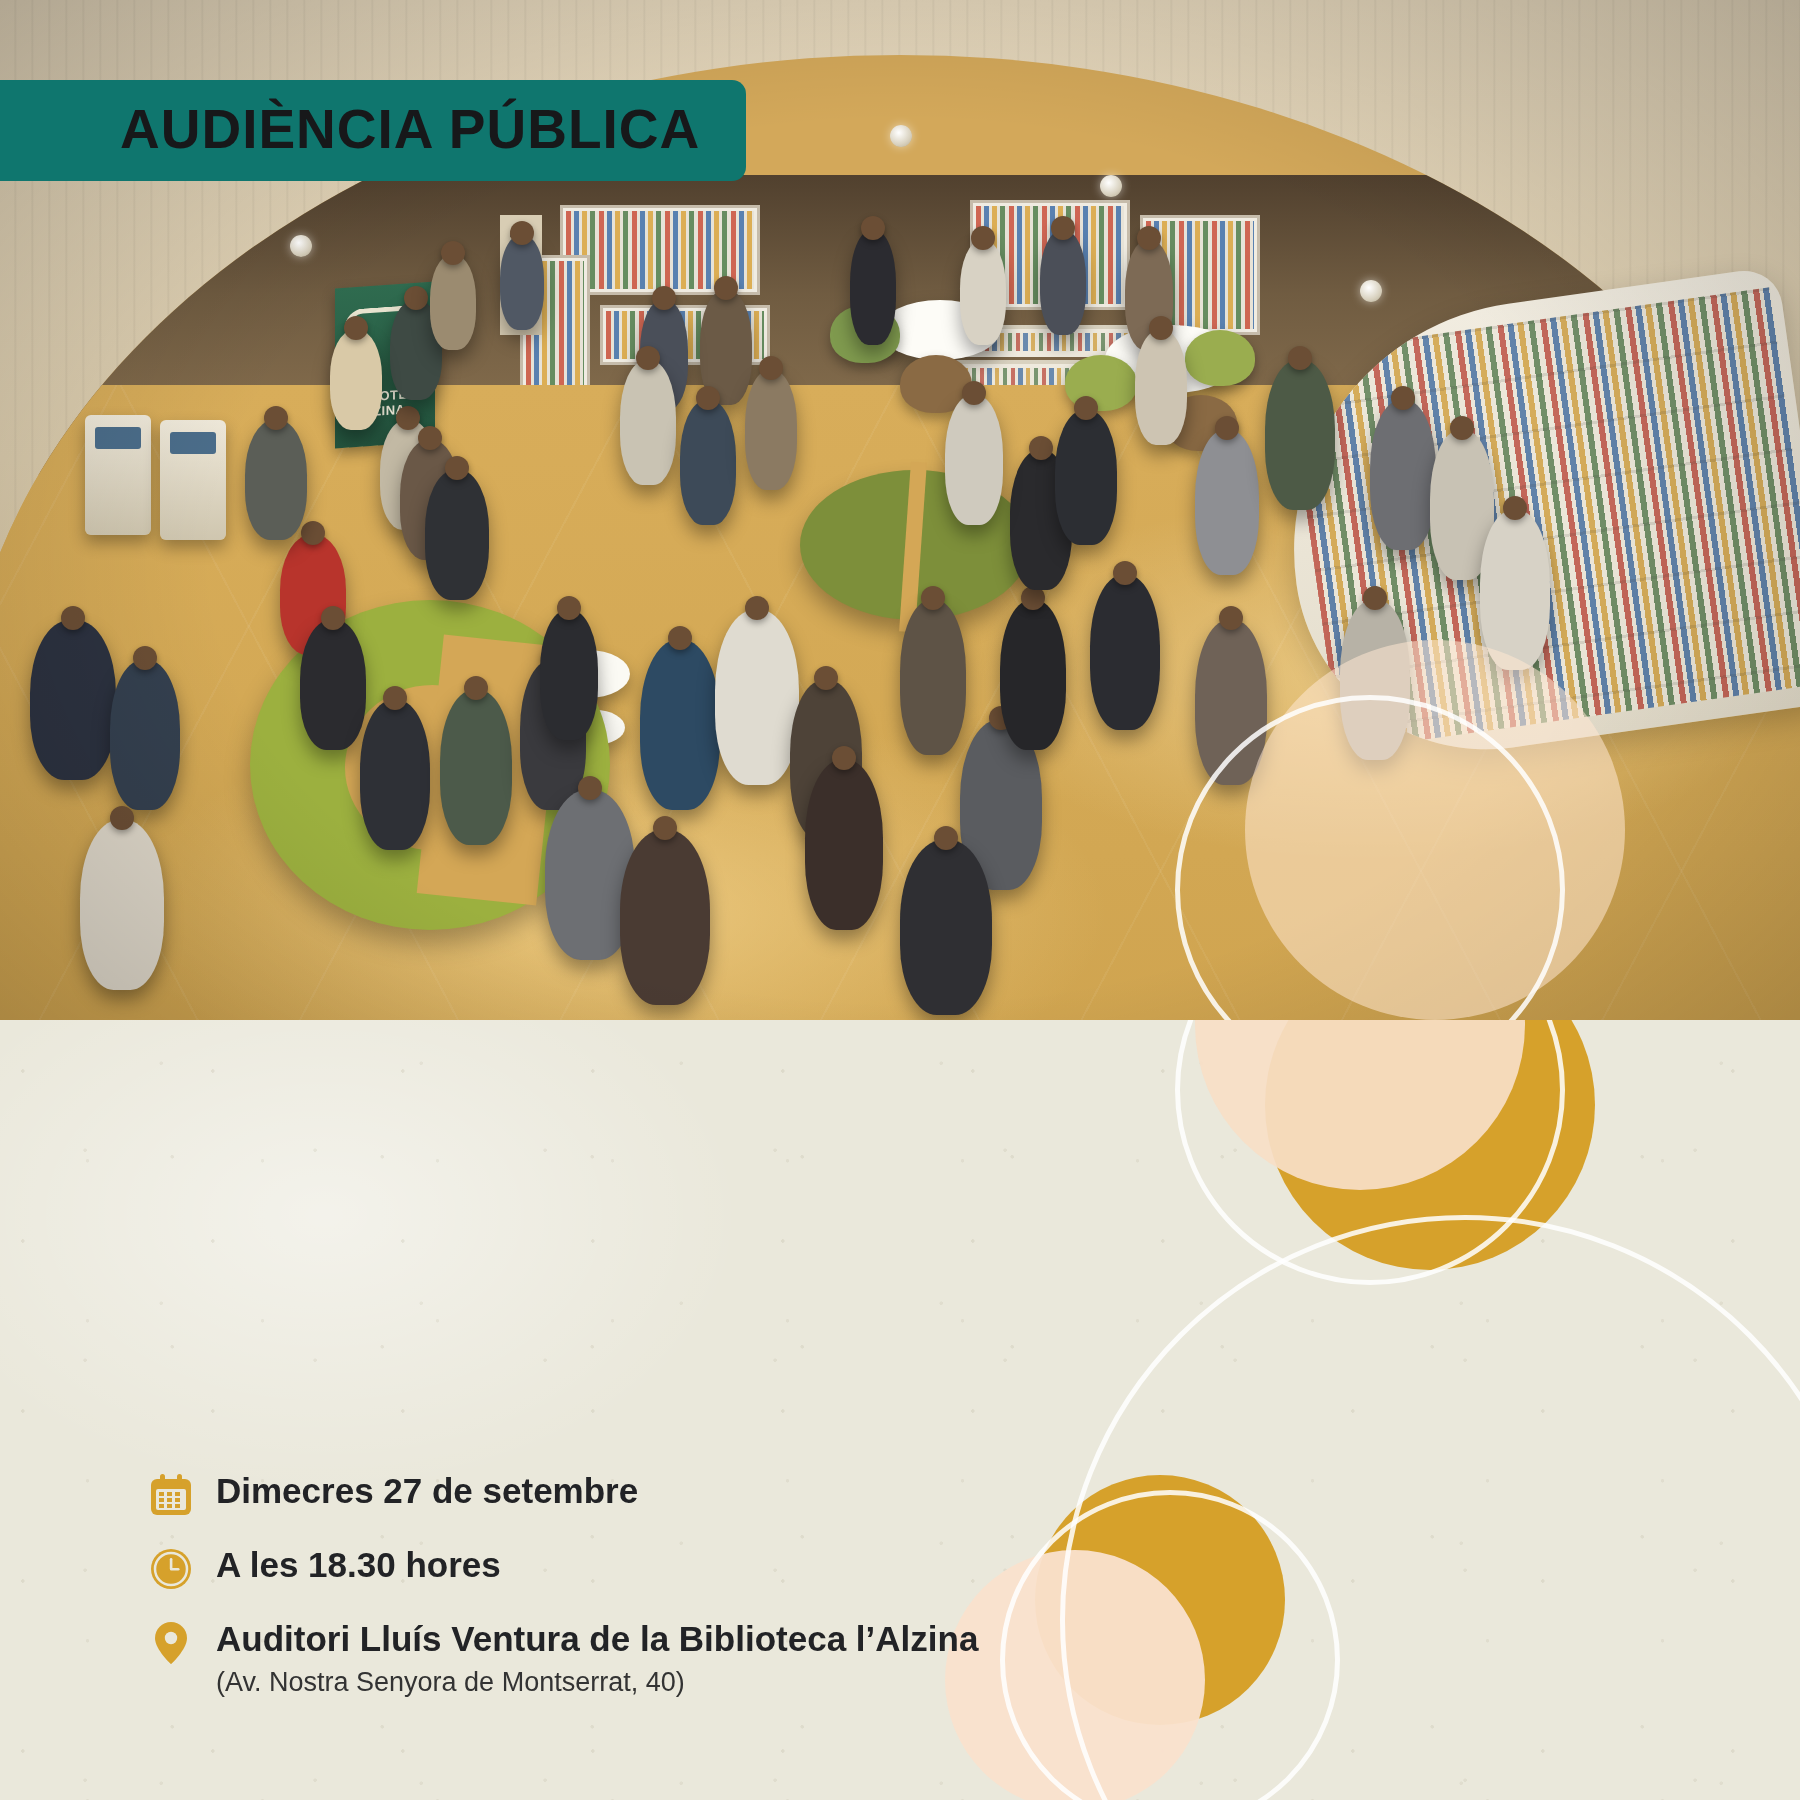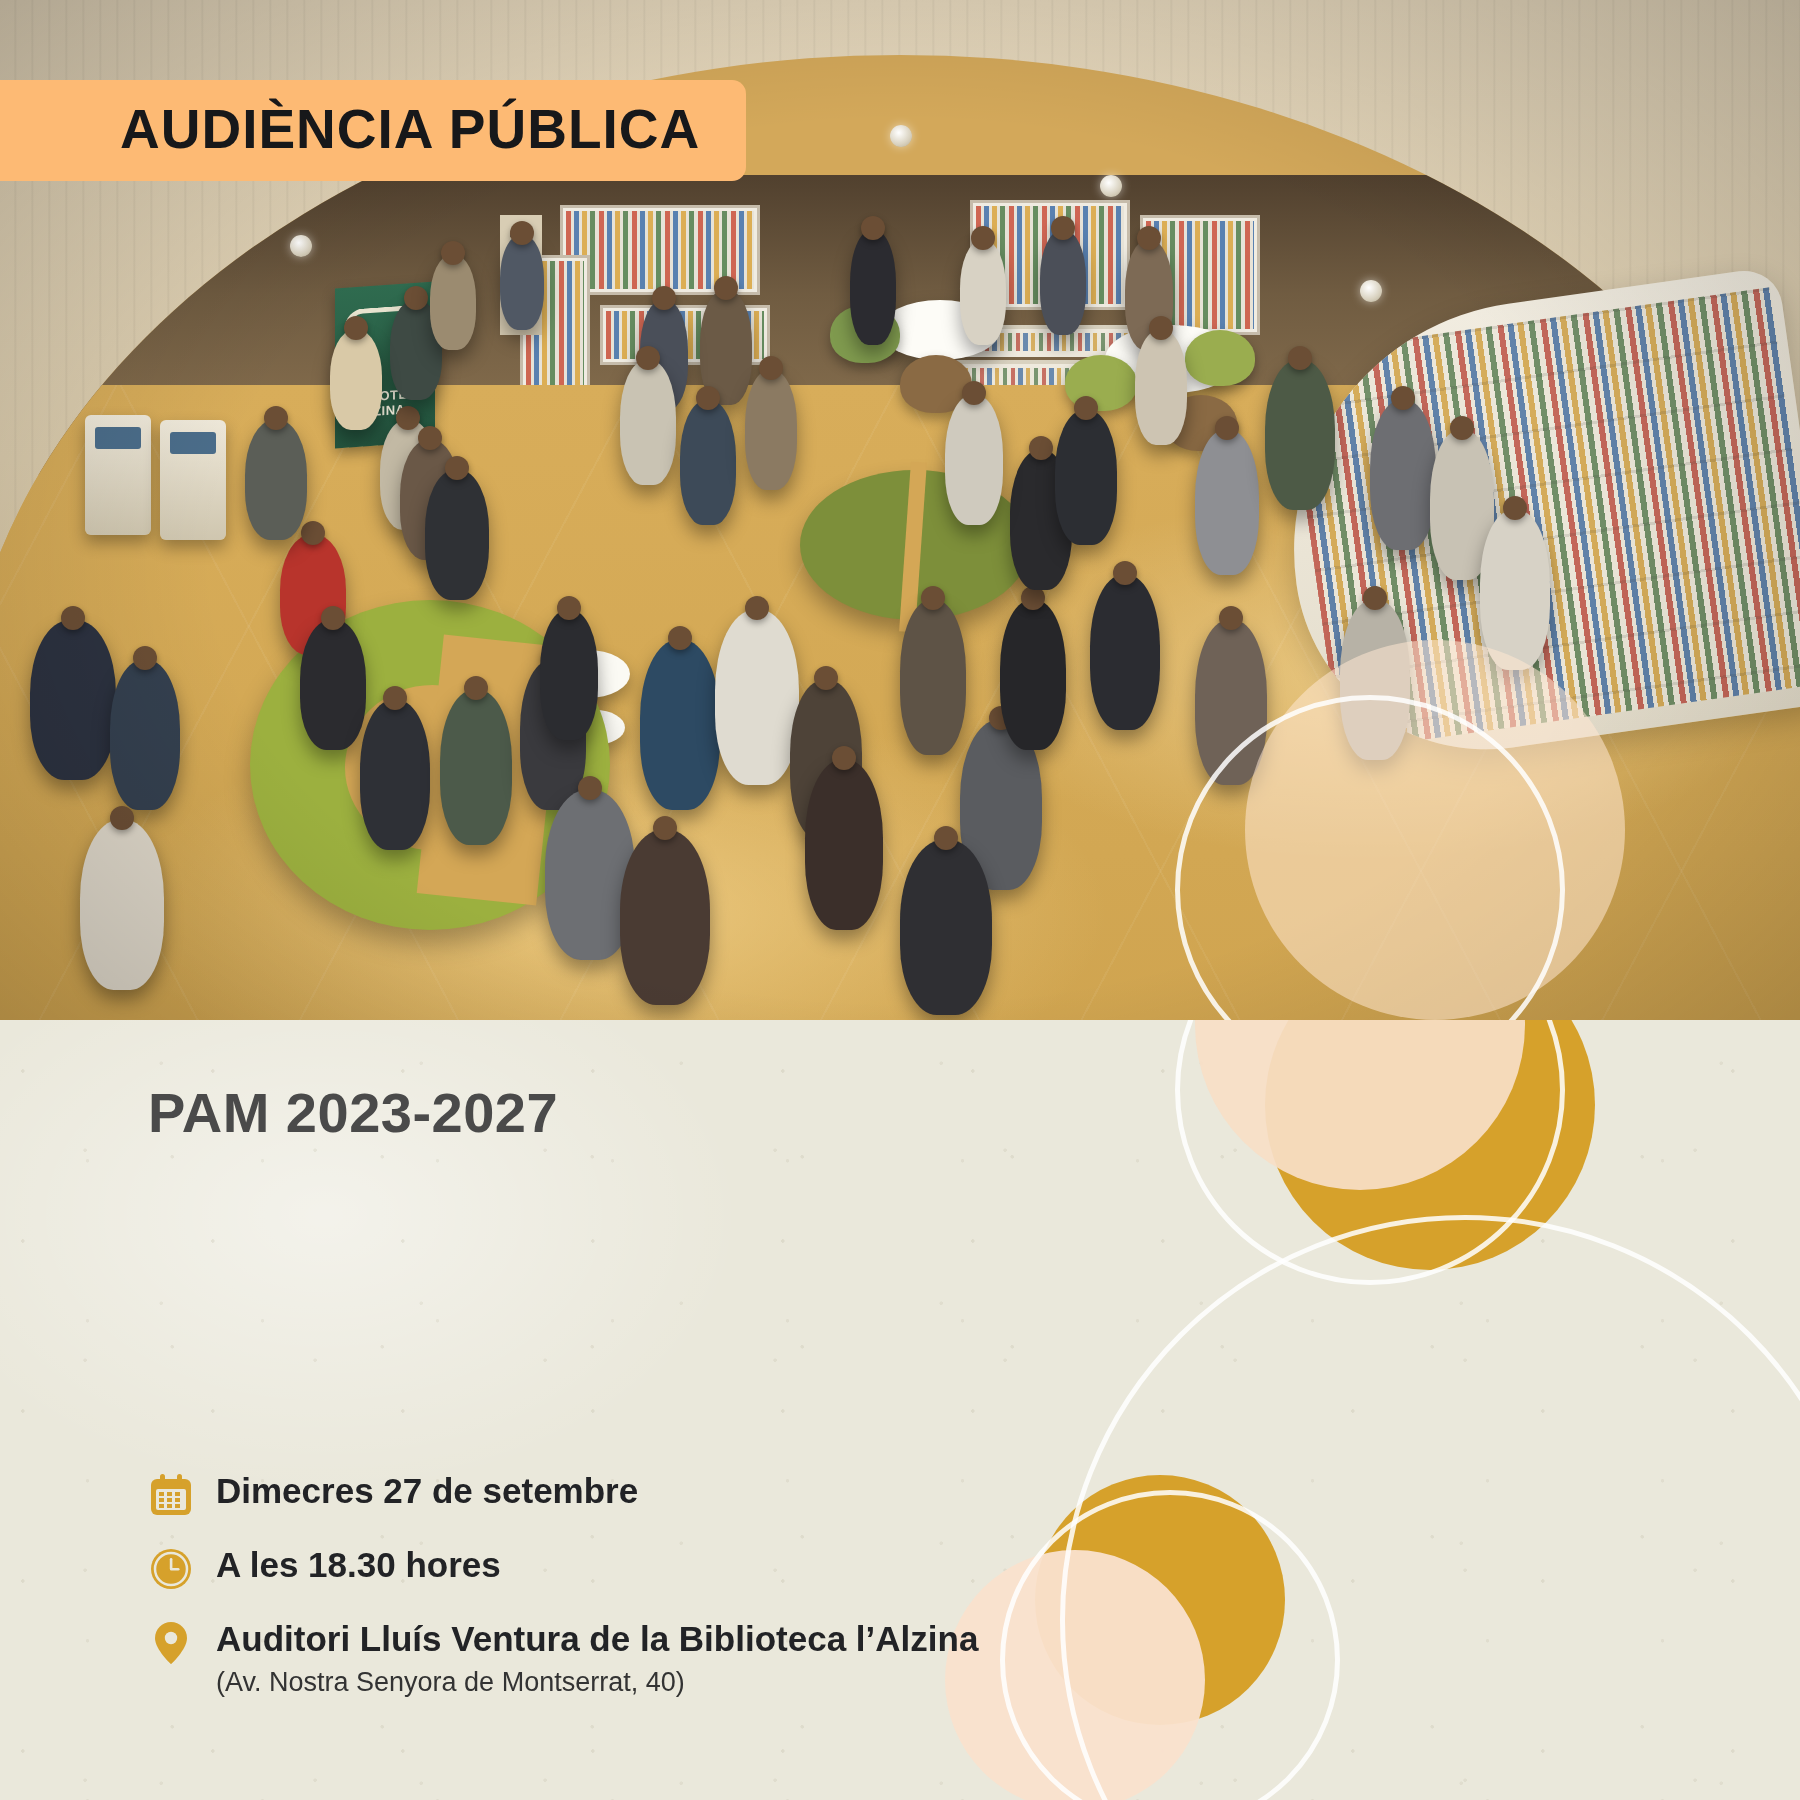--- a/index.html
+++ b/index.html
@@ -350,21 +350,21 @@
       radial-gradient(circle at 50% 88%, rgba(150,140,110,.12) 0 1.5px, rgba(0,0,0,0) 2px);
     background-size: 190px 170px, 230px 210px, 260px 240px, 210px 190px, 175px 160px;
     opacity: .9;
   }
 
   
   .tag {
     position: absolute;
     left: 0;
     top: 80px;
-    background: #fdba74;
+    background: #0f766e;
     padding: 22px 46px 24px 120px;
     border-radius: 0 14px 14px 0;
     z-index: 40;
   }
   .tag-text {
     font-size: 55px;
     font-weight: bold;
     letter-spacing: 1px;
     color: #17181a;
     line-height: 1;
@@ -555,21 +555,20 @@
     <div class="deco" style="left:945px;top:530px;width:260px;height:260px;background:rgba(250,226,206,.95);"></div>
     <div class="deco deco-ring" style="left:1060px;top:195px;width:800px;height:800px;"></div>
     <div class="deco deco-ring" style="left:1000px;top:470px;width:330px;height:330px;"></div>
   </div>
 
   <div class="tag">
     <div class="tag-text">AUDIÈNCIA PÚBLICA</div>
   </div>
 
   <div class="title-wrap">
-    <div class="subtitle">PAM 2023-2027</div>
   </div>
 
   <div class="info">
 
     <div class="info-row">
       <span class="info-ico">
         <svg viewBox="0 0 46 46" aria-hidden="true">
           <rect x="3" y="7" width="40" height="36" rx="6" fill="#d6a12b"></rect>
           <rect x="12" y="2" width="5" height="10" rx="2.5" fill="#d6a12b"></rect>
           <rect x="29" y="2" width="5" height="10" rx="2.5" fill="#d6a12b"></rect>

